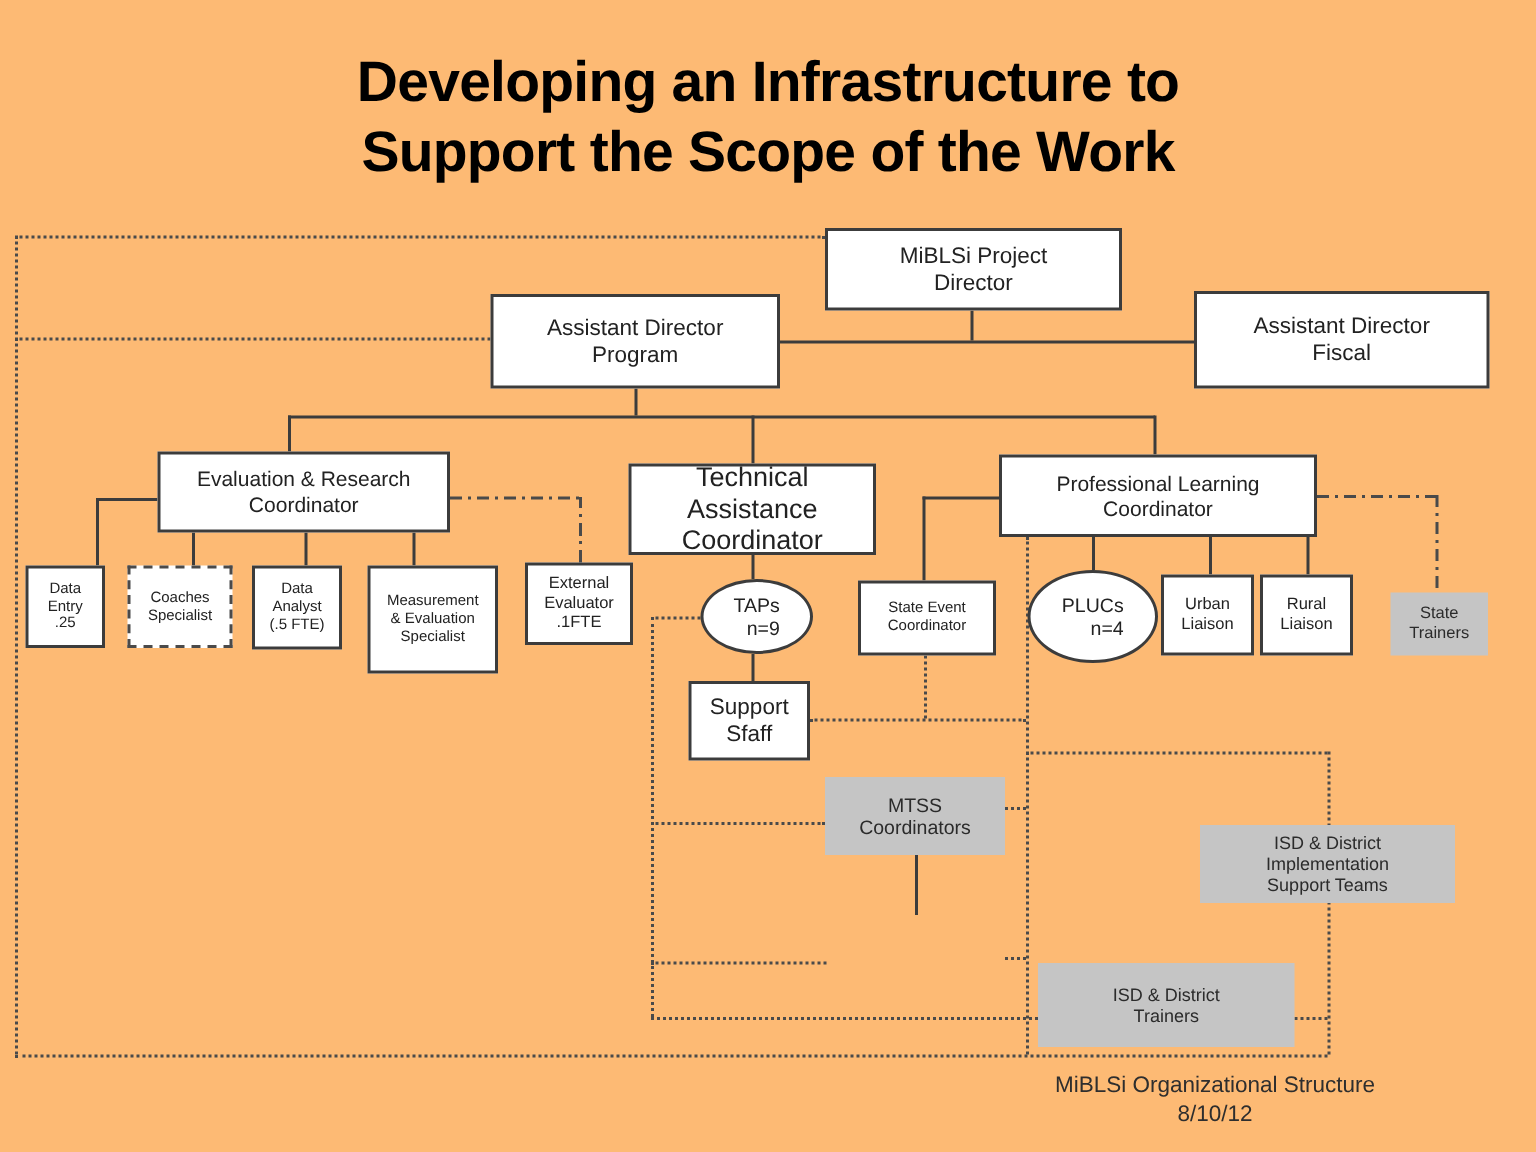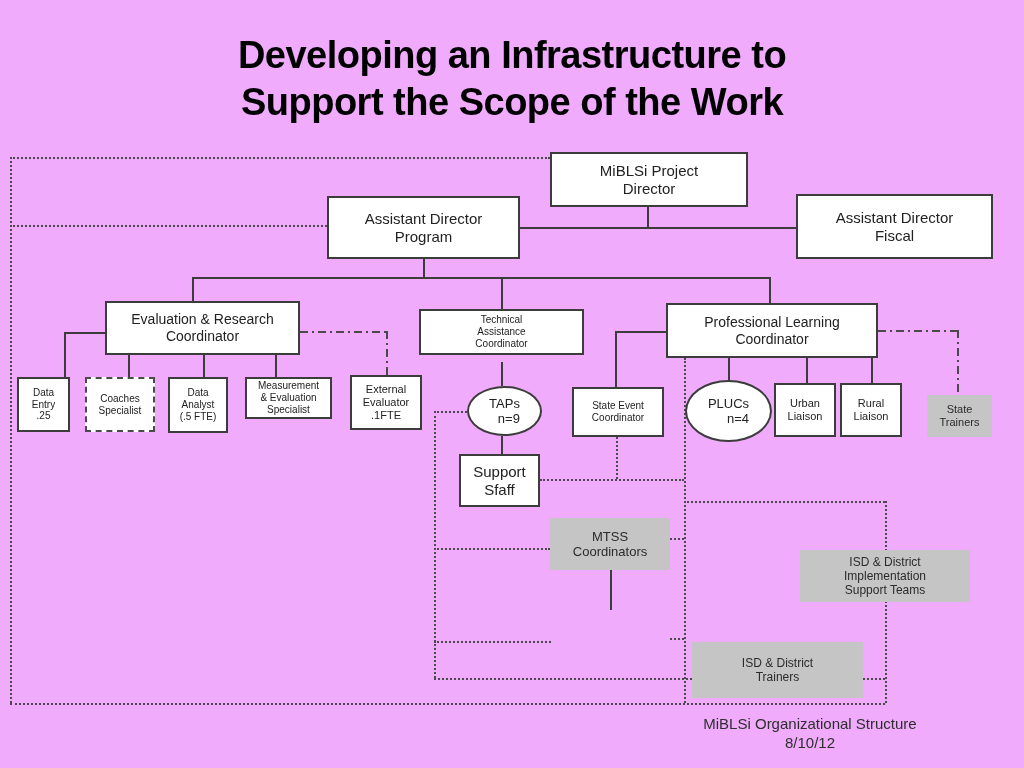--- a/index.html
+++ b/index.html
@@ -1,21 +1,21 @@
 <!DOCTYPE html>
 <html><head>
 <meta charset="utf-8">
 <style>
   html,body{margin:0;padding:0;}
   body{
     width:1024px;height:768px;overflow:hidden;background:#ffffff;
     font-family:"Liberation Sans", sans-serif;
     position:relative;
   }
-  .slide{position:absolute;left:0;top:0;width:1024px;height:768px;background:#f0abfc;}
+  .slide{position:absolute;left:0;top:0;width:1024px;height:768px;background:#fdba74;}
   .title{
     position:absolute;left:0;top:32px;width:1024px;
     text-align:center;font-weight:bold;font-size:38px;line-height:47px;
     color:#000;white-space:pre-line;letter-spacing:-0.5px;
   }
   .caption{
     position:absolute;left:620px;top:714px;width:380px;
     text-align:center;font-size:15px;line-height:19px;color:#2e2e2e;white-space:pre-line;
   }
   .box{
@@ -90,35 +90,35 @@
 
   <div class="box" style="left:550px;top:152px;width:198px;height:55px;font-size:15px">MiBLSi Project
 Director</div>
   <div class="box" style="left:327px;top:196px;width:193px;height:63px;font-size:15px">Assistant Director
 Program</div>
   <div class="box" style="left:796px;top:194px;width:197px;height:65px;font-size:15px">Assistant Director
 Fiscal</div>
 
   <div class="box" style="left:105px;top:301px;width:195px;height:54px;font-size:14px">Evaluation &amp; Research
 Coordinator</div>
-  <div class="box" style="left:419px;top:309px;width:165px;height:46px;font-size:10px">Technical
+  <div class="box" style="left:419px;top:309px;width:165px;height:61px;font-size:18px">Technical
 Assistance
 Coordinator</div>
   <div class="box" style="left:666px;top:303px;width:212px;height:55px;font-size:14px">Professional Learning
 Coordinator</div>
 
   <div class="box" style="left:17px;top:377px;width:53px;height:55px;font-size:10px">Data
 Entry
 .25</div>
   <div class="box dashedbox" style="left:85px;top:377px;width:70px;height:55px;font-size:10px">Coaches
 Specialist</div>
   <div class="box" style="left:168px;top:377px;width:60px;height:56px;font-size:10px">Data
 Analyst
 (.5 FTE)</div>
-  <div class="box" style="left:245px;top:377px;width:87px;height:42px;font-size:10px">Measurement
+  <div class="box" style="left:245px;top:377px;width:87px;height:72px;font-size:10px">Measurement
 &amp; Evaluation
 Specialist</div>
   <div class="box" style="left:350px;top:375px;width:72px;height:55px;font-size:11px">External
 Evaluator
 .1FTE</div>
 
   <div class="box ellipse" style="left:467px;top:386px;width:75px;height:50px;font-size:13px">TAPs
 n=9</div>
   <div class="box" style="left:572px;top:387px;width:92px;height:50px;font-size:10px">State Event
 Coordinator</div>

